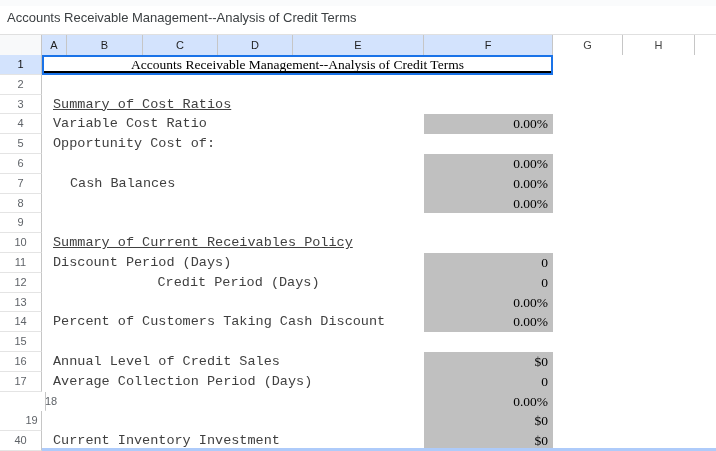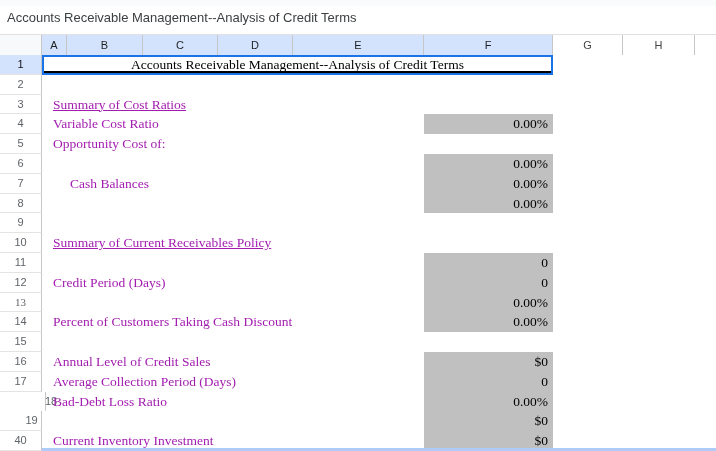--- a/index.html
+++ b/index.html
@@ -22,21 +22,21 @@
 
   .grid{position:absolute;top:55px;left:0;width:716px;height:396px;display:grid;
         grid-template-columns:42px 25px 76px 75px 75px 131px 129px 70px 72px 1fr;
         grid-auto-rows:19.8px;background:#fff;}
   .rowhdr{grid-column:1;box-sizing:border-box;background:#fff;border-right:1px solid #c6c6c6;
           border-bottom:1px solid #e4e4e4;text-align:center;font-size:11px;color:#5f6368;
           line-height:19px;}
   .rowhdr.sel{background:var(--sel-bg,#d3e3fd);color:#111;font-weight:500;}
 
   .cell-label{grid-column:2 / span 5;box-sizing:border-box;white-space:nowrap;overflow:visible;
-              font-family:Liberation Serif, serif;font-size:13.5px;color:#a21caf;
+              font-family:Liberation Mono, monospace;font-size:13.5px;color:#404040;
               line-height:19.5px;padding-left:11px;z-index:1;}
   .cell-label.heading{text-decoration:underline;}
   .cell-label.indent{padding-left:28px;}
 
   .cell-value{grid-column:7;box-sizing:border-box;font-family:"Liberation Serif",serif;
               font-size:13.5px;color:#000;line-height:19.5px;text-align:right;padding-right:5px;}
   .cell-value.fill{background:var(--fill,#c0c0c0);}
 
   .title-cell{grid-column:2 / 8;grid-row:1;box-sizing:border-box;
               border:2px solid var(--sel-border,#1a73e8);
@@ -86,38 +86,38 @@
       <div class="cell-label indent" style="grid-row: 6; margin-top: 20px;">Cash Balances</div>
       <div class="cell-value fill" style="grid-row: 6;">0.00%</div>
       <div class="rowhdr" style="grid-row: 7;">7</div>
       <div class="cell-value fill" style="grid-row: 7;">0.00%</div>
       <div class="rowhdr" style="grid-row: 8;">8</div>
       <div class="cell-value fill" style="grid-row: 8;">0.00%</div>
       <div class="rowhdr" style="grid-row: 9;">9</div>
       <div class="rowhdr" style="grid-row: 10;">10</div>
       <div class="cell-label heading" style="grid-row: 10;">Summary of Current Receivables Policy</div>
       <div class="rowhdr" style="grid-row: 11;">11</div>
+      <div class="cell-label" style="grid-row: 11;">Discount Period (Days)</div>
       <div class="cell-value fill" style="grid-row: 11;">0</div>
       <div class="rowhdr" style="grid-row: 12;">12</div>
-      <div class="cell-label" style="grid-row: 12;">Credit Period (Days)</div>
+      <div class="cell-label" style="grid-row: 12; text-align: center;">Credit Period (Days)</div>
       <div class="cell-value fill" style="grid-row: 12;">0</div>
-      <div class="rowhdr" style="grid-row: 13; font-family: Liberation Serif, serif;">13</div>
+      <div class="rowhdr" style="grid-row: 13;">13</div>
       <div class="cell-value fill" style="grid-row: 13;">0.00%</div>
       <div class="rowhdr" style="grid-row: 14;">14</div>
       <div class="cell-label" style="grid-row: 14;">Percent of Customers Taking Cash Discount</div>
       <div class="cell-value fill" style="grid-row: 14;">0.00%</div>
       <div class="rowhdr" style="grid-row: 15;">15</div>
       <div class="rowhdr" style="grid-row: 16;">16</div>
       <div class="cell-label" style="grid-row: 16;">Annual Level of Credit Sales</div>
       <div class="cell-value fill" style="grid-row: 16;">$0</div>
       <div class="rowhdr" style="grid-row: 17;">17</div>
       <div class="cell-label" style="grid-row: 17;">Average Collection Period (Days)</div>
       <div class="cell-value fill" style="grid-row: 17;">0</div>
       <div class="rowhdr" style="grid-row: 18; margin-left: 45px;">18</div>
-      <div class="cell-label" style="grid-row: 18;">Bad-Debt Loss Ratio</div>
       <div class="cell-value fill" style="grid-row: 18;">0.00%</div>
       <div class="rowhdr" style="grid-row: 19; padding-left: 22px;">19</div>
       <div class="cell-label" style="grid-row: 19; margin-top: 45px;">Current Cash Balance</div>
       <div class="cell-value fill" style="grid-row: 19;">$0</div>
       <div class="rowhdr" style="grid-row: 20;">40</div>
       <div class="cell-label" style="grid-row: 20;">Current Inventory Investment</div>
       <div class="cell-value fill" style="grid-row: 20;">$0</div>
     </div>
 
   <div class="bottom-strip"></div>

